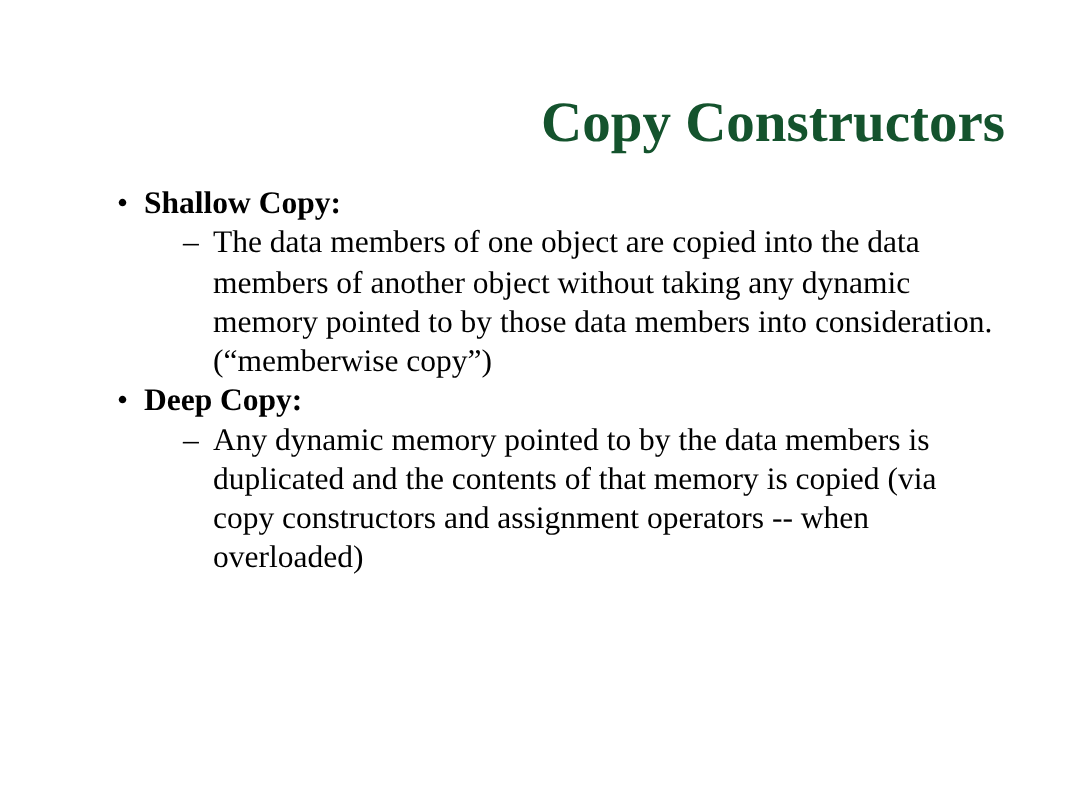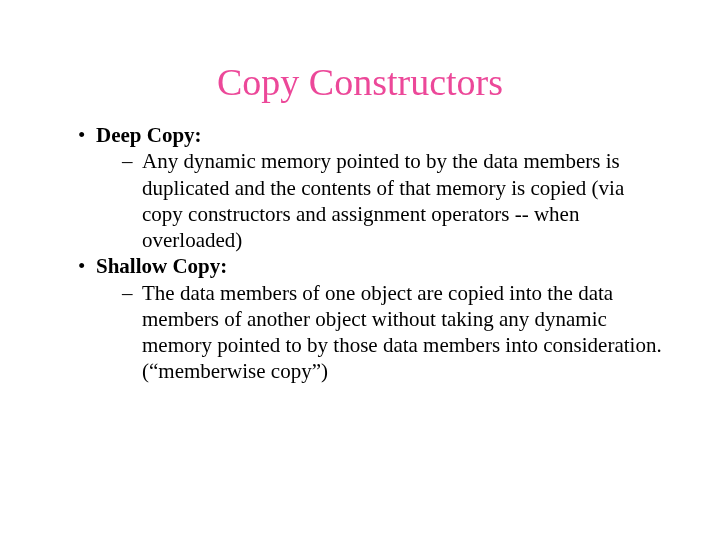--- a/index.html
+++ b/index.html
@@ -9,25 +9,25 @@
     }
     body {
       width: 720px;
       height: 540px;
       background: #ffffff;
       font-family: "Times New Roman", Times, serif;
       padding: 60px 50px 20px 50px;
       overflow: hidden;
     }
     .title {
-      text-align: center;
+      text-align: right;
       font-size: 38px;
-      font-weight: normal;
+      font-weight: bold;
       margin-bottom: 18px;
-      color: #ec4899;
+      color: #14532d;
     }
     .bullet-list {
       list-style: none;
       padding-left: 28px;
     }
     .bullet-item {
       position: relative;
       padding-left: 18px;
       font-size: 21px;
       line-height: 1.25;
@@ -60,24 +60,24 @@
       top: 0;
     }
   </style>
 </head>
 <body>
 
 <h1 class="title">Copy Constructors</h1>
 
 <ul class="bullet-list">
   <li class="bullet-item">
+    <span class="bullet-label">Shallow Copy:</span>
+    <ul class="sub-list">
+      <li class="sub-item">The data members of one object are copied into the data members of another object without taking any dynamic memory pointed to by those data members into consideration. (“memberwise copy”)</li>
+    </ul>
+  </li>
+  <li class="bullet-item">
     <span class="bullet-label">Deep Copy:</span>
     <ul class="sub-list">
       <li class="sub-item">Any dynamic memory pointed to by the data members is duplicated and the contents of that memory is copied (via copy constructors and assignment operators -- when overloaded)</li>
     </ul>
   </li>
-  <li class="bullet-item">
-    <span class="bullet-label">Shallow Copy:</span>
-    <ul class="sub-list">
-      <li class="sub-item">The data members of one object are copied into the data members of another object without taking any dynamic memory pointed to by those data members into consideration. (“memberwise copy”)</li>
-    </ul>
-  </li>
 </ul>
 
 </body></html>

